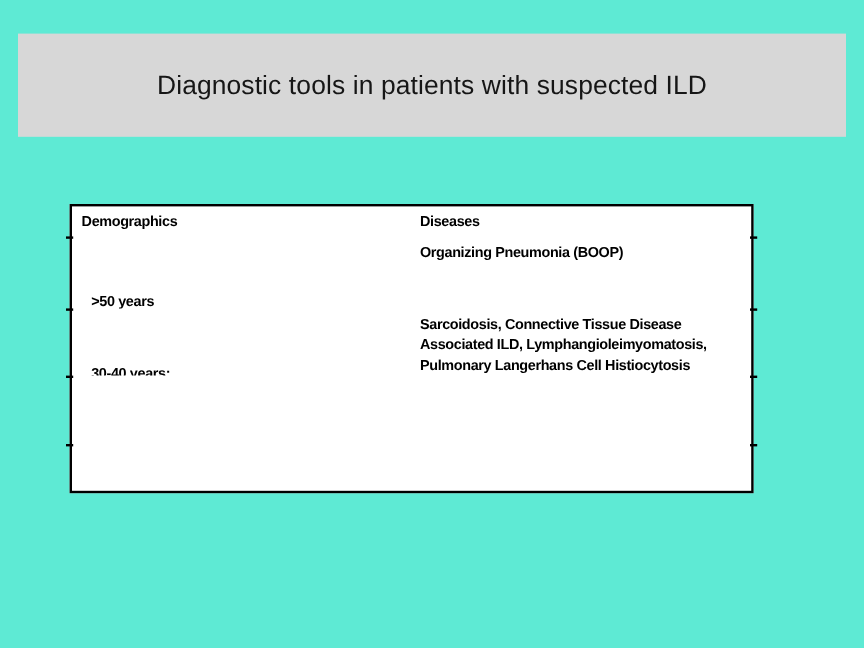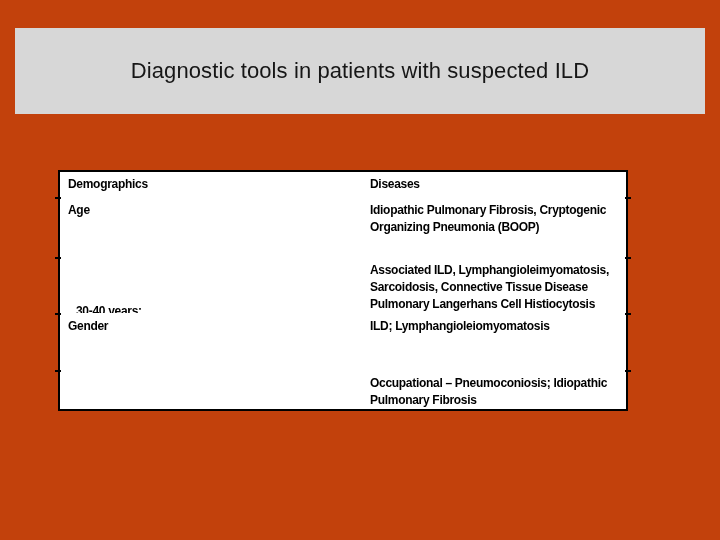--- a/index.html
+++ b/index.html
@@ -4,21 +4,21 @@
 <style>
   html, body {
     margin: 0;
     padding: 0;
     background: #ffffff;
   }
   .slide {
     position: relative;
     width: 720px;
     height: 540px;
-    background: #c2410c;
+    background: #5eead4;
     font-family: "Liberation Sans", sans-serif;
     overflow: hidden;
   }
   .banner {
     position: absolute;
     left: 15px;
     top: 28px;
     width: 690px;
     height: 86px;
     background: #d7d7d7;
@@ -52,21 +52,20 @@
     color: #000000;
     letter-spacing: -0.3px;
     line-height: 17px;
     overflow: hidden;
   }
   .cell.demo {
     padding: 5px 4px 0 8px;
   }
   .cell.dis {
     padding: 5px 2px 0 0;
-    margin-left: 20px;
   }
   .cell.th {
     padding-top: 4px;
   }
   .line {
     display: block;
     white-space: nowrap;
   }
   .line.indent {
     padding-left: 8px;
@@ -94,50 +93,42 @@
   <div class="diag-table">
 
     <div class="cell demo th">
       <span class="line">Demographics</span>
     </div>
     <div class="cell dis th">
       <span class="line">Diseases</span>
     </div>
 
     <div class="cell demo">
-      <span class="line">Age</span>
       <span class="line indent">&gt;50 years</span>
     </div>
     <div class="cell dis">
-      <span class="line">Idiopathic Pulmonary Fibrosis, Cryptogenic</span>
       <span class="line">Organizing Pneumonia (BOOP)</span>
     </div>
 
     <div class="cell demo">
       <span class="line indent">30-40 years:</span>
     </div>
     <div class="cell dis">
+      <span class="line">Sarcoidosis, Connective Tissue Disease</span>
       <span class="line">Associated ILD, Lymphangioleimyomatosis,</span>
-      <span class="line">Sarcoidosis, Connective Tissue Disease</span>
       <span class="line">Pulmonary Langerhans Cell Histiocytosis</span>
     </div>
 
     <div class="cell demo">
-      <span class="line">Gender</span>
     </div>
     <div class="cell dis">
-      <span class="line">ILD; Lymphangioleiomyomatosis</span>
     </div>
 
     <div class="cell demo">
       <span class="line indent">Male</span>
-    </div>
-    <div class="cell dis">
-      <span class="line">Occupational – Pneumoconiosis; Idiopathic</span>
-      <span class="line">Pulmonary Fibrosis</span>
     </div>
 
     <div class="tick l" style="top:25px"></div>
     <div class="tick r" style="top:25px"></div>
     <div class="tick l" style="top:85px"></div>
     <div class="tick r" style="top:85px"></div>
     <div class="tick l" style="top:141px"></div>
     <div class="tick r" style="top:141px"></div>
     <div class="tick l" style="top:198px"></div>
     <div class="tick r" style="top:198px"></div>

